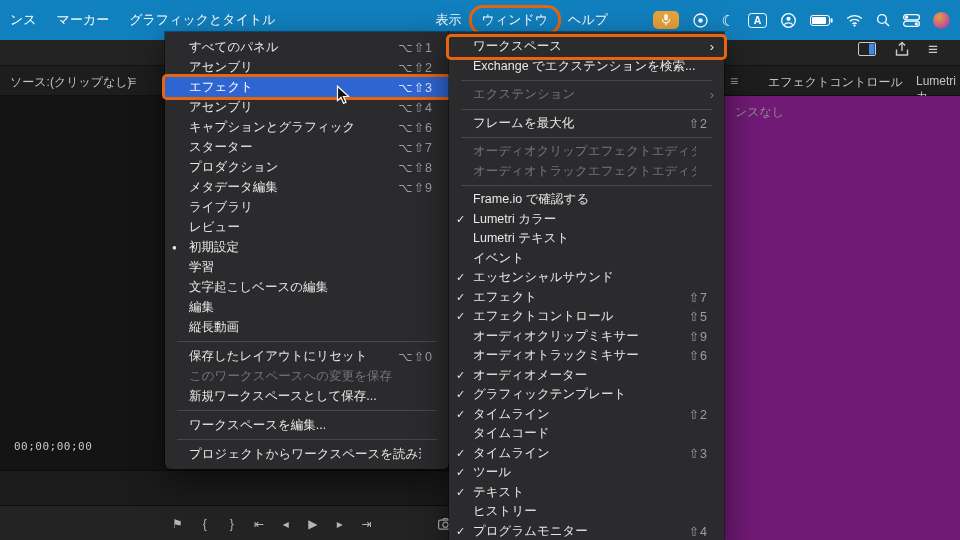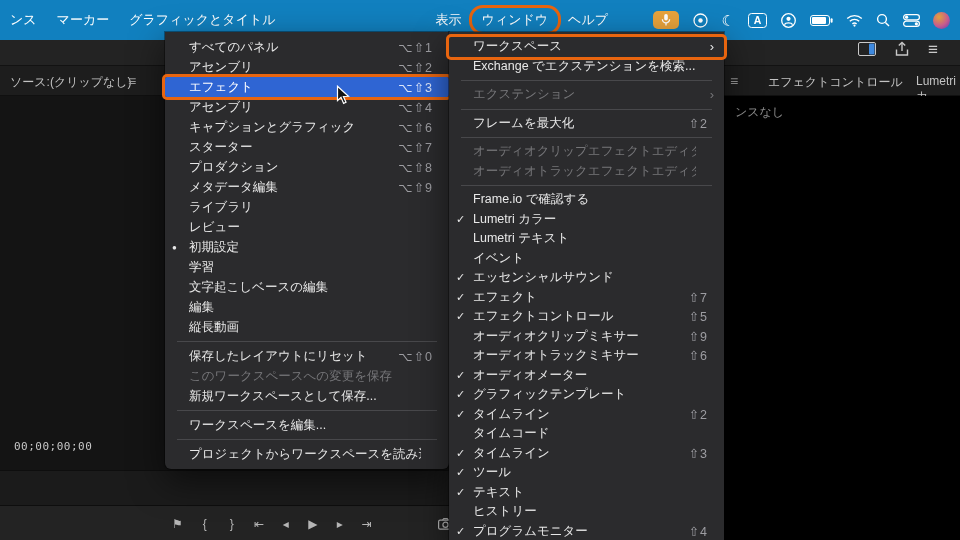--- a/index.html
+++ b/index.html
@@ -87,21 +87,21 @@
   }
   .scrub-strip { position:absolute; left:0; top:470px; width:449px; height:35px; background:#1b1b1b; border-top:1px solid #0e0e0e; }
   .transport-bar { position:absolute; left:0; top:505px; width:960px; height:35px; background:#232323; border-top:1px solid #0e0e0e; }
   .transport-icons {
     position:absolute; left:172px; top:0; height:35px;
     display:flex; align-items:center; gap:17px;
     color:#b5b5b5; font-size:12px;
   }
   .ticon { display:inline-block; text-align:center; min-width:10px; }
 
-  .right-panel { position:absolute; left:724px; top:96px; width:236px; height:444px; background:#000000; }
+  .right-panel { position:absolute; left:724px; top:96px; width:236px; height:444px; background:#701a75; }
   .no-seq { position:absolute; left:11px; top:8px; color:#8f8f8f; font-size:12px; }
 
   .cursor { position:absolute; left:336px; top:85px; z-index:60; }
 </style>
 </head>
 <body>
 
 <div class="app-toolbar">
   <div class="toolbar-icons">
     <span class="mb-ic">

